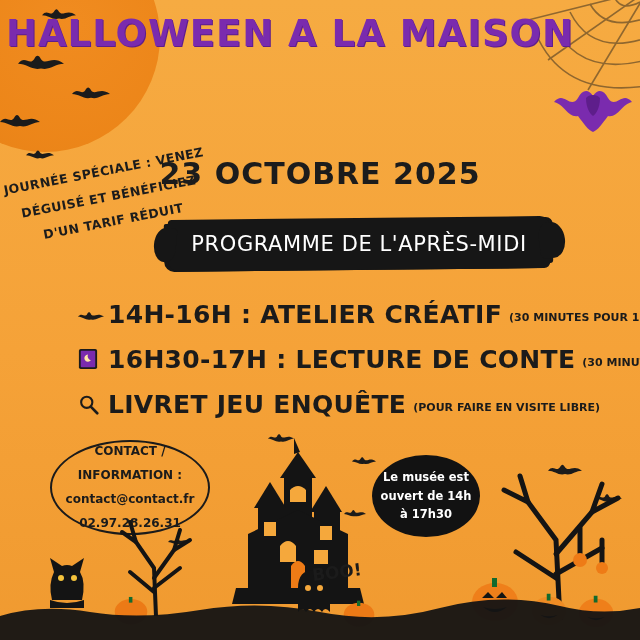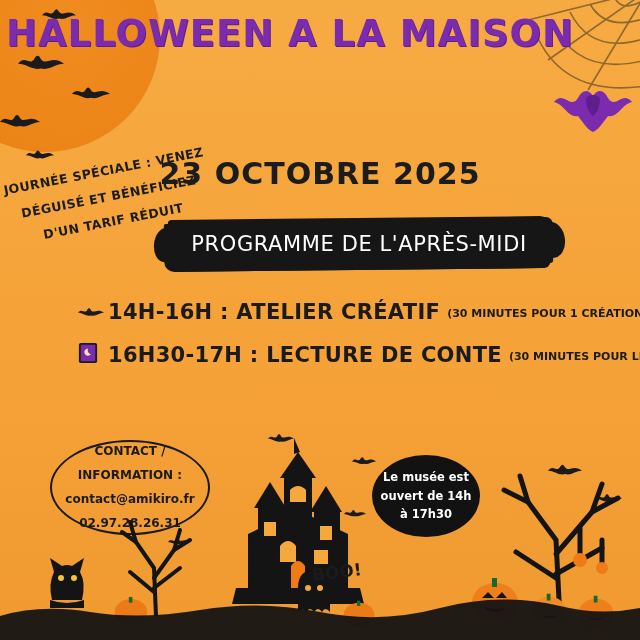--- a/index.html
+++ b/index.html
@@ -118,21 +118,21 @@
     font-size: 22px;
     line-height: 1;
     color: #1B1B1B;
     flex: none;
     position: relative;
     top: 2px;
   }
   .prog-main {
     font-family: "DejaVu Sans", sans-serif;
     font-weight: bold;
-    font-size: 21px;
+    font-size: 25px;
     color: #1B1B1B;
     letter-spacing: .3px;
     white-space: nowrap;
   }
   .prog-note {
     font-family: "DejaVu Sans", sans-serif;
     font-weight: bold;
     font-size: 11px;
     color: #1B1B1B;
     margin-left: 7px;
@@ -257,26 +257,36 @@
       <span class="prog-icon">
         <svg viewBox="0 0 22 24" width="20" height="22">
           <rect x="1" y="1" width="20" height="22" rx="2" fill="#1B1B1B"></rect>
           <rect x="3" y="3" width="16" height="18" rx="1" fill="#7A2BAE"></rect>
           <path d="M11 7 a4 4 0 1 0 3.2 6.4 A4.6 4.6 0 0 1 11 7Z" fill="#FFE9A8"></path>
         </svg>
       </span>
       <span class="prog-main">16H30-17H : LECTURE DE CONTE</span>
       <span class="prog-note">(30 MINUTES POUR LECTURE EN CONTINU)</span>
     </div>
+    <div class="prog-row">
+      <span class="prog-icon">
+        <svg viewBox="0 0 24 24" width="21" height="21">
+          <circle cx="10" cy="9.5" r="6.4" fill="none" stroke="#1B1B1B" stroke-width="2.4"></circle>
+          <line x1="14.6" y1="14.4" x2="22" y2="22" stroke="#1B1B1B" stroke-width="3" stroke-linecap="round"></line>
+        </svg>
+      </span>
+      <span class="prog-main">LIVRET JEU ENQUÊTE</span>
+      <span class="prog-note">(POUR FAIRE EN VISITE LIBRE)</span>
+    </div>
   </div>
 
   <div class="bubble-contact">
     <span>CONTACT /</span>
     <span>INFORMATION :</span>
-    <span>contact@amikiro.fr</span>
+    <span>contact@contact.fr</span>
     <span>02.97.28.26.31</span>
   </div>
 
   <div class="bubble-hours">
     <span>Le musée est</span>
     <span>ouvert de 14h</span>
     <span>à 17h30</span>
   </div>
 
   <svg class="abs" style="left:268px;top:432px;width:26px;height:15px;" viewBox="0 0 40 22">

